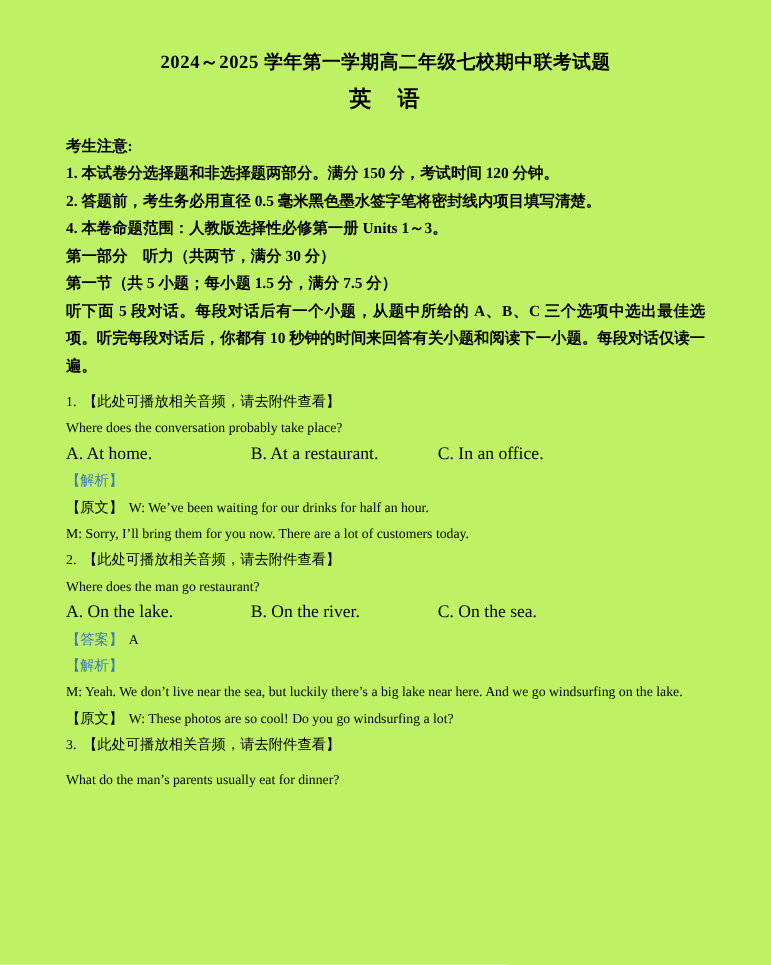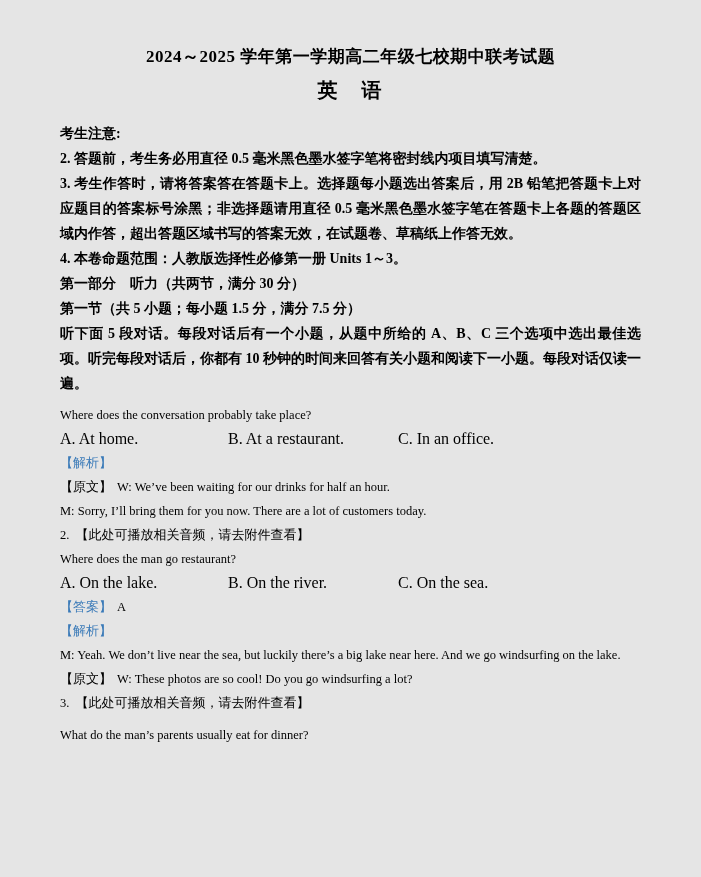--- a/index.html
+++ b/index.html
@@ -12,21 +12,21 @@
     height: 877px;
     font-family: "Liberation Serif", "DejaVu Serif", serif;
     color: #000000;
     overflow: hidden;
   }
   .page {
     box-sizing: border-box;
     width: 701px;
     height: 877px;
     padding: 46px 60px 16px 60px;
-    background: #e5e5e5;
+    background: #bef264;
   }
   .doc-title {
     font-size: 17px;
     font-weight: 700;
     text-align: center;
     line-height: 22px;
     margin: 0 0 11px 0;
     letter-spacing: 0.5px;
   }
   .doc-subject {
@@ -72,33 +72,34 @@
 </head>
 <body>
 
 <div class="page">
 
   <div class="doc-title">2024～2025 学年第一学期高二年级七校期中联考试题</div>
   <div class="doc-subject">英　语</div>
 
   <div>
     <p class="cn-bold">考生注意:</p>
+    <p class="cn-bold">1. 本试卷分选择题和非选择题两部分。满分 150 分，考试时间 120 分钟。</p>
     <p class="cn-bold">2. 答题前，考生务必用直径 0.5 毫米黑色墨水签字笔将密封线内项目填写清楚。</p>
-    <p class="cn-bold">3. 考生作答时，请将答案答在答题卡上。选择题每小题选出答案后，用 2B 铅笔把答题卡上对应题目的答案标号涂黑；非选择题请用直径 0.5 毫米黑色墨水签字笔在答题卡上各题的答题区域内作答，超出答题区域书写的答案无效，在试题卷、草稿纸上作答无效。</p>
     <p class="cn-bold">4. 本卷命题范围：人教版选择性必修第一册 Units 1～3。</p>
   </div>
 
   <div>
     <p class="cn-bold">第一部分　听力（共两节，满分 30 分）</p>
     <p class="cn-bold">第一节（共 5 小题；每小题 1.5 分，满分 7.5 分）</p>
     <p class="cn-bold">听下面 5 段对话。每段对话后有一个小题，从题中所给的 A、B、C 三个选项中选出最佳选项。听完每段对话后，你都有 10 秒钟的时间来回答有关小题和阅读下一小题。每段对话仅读一遍。</p>
   </div>
 
   <div class="qa">
 
+    <p class="audio-line"><span class="qnum">1.</span><span>【此处可播放相关音频，请去附件查看】</span></p>
     <p class="en">Where does the conversation probably take place?</p>
     <p class="options">
       <span class="opt opt-a">A. At home.</span><span class="opt opt-b">B. At a restaurant.</span><span class="opt opt-c">C. In an office.</span>
     </p>
     <p class="ans-line"><span class="blue">【解析】</span></p>
     <p class="en"><span class="cn-label">【原文】</span><span>W: We’ve been waiting for our drinks for half an hour.</span></p>
     <p class="en">M: Sorry, I’ll bring them for you now. There are a lot of customers today.</p>
 
     <p class="audio-line"><span class="qnum">2.</span><span>【此处可播放相关音频，请去附件查看】</span></p>
     <p class="en">Where does the man go restaurant?</p>

